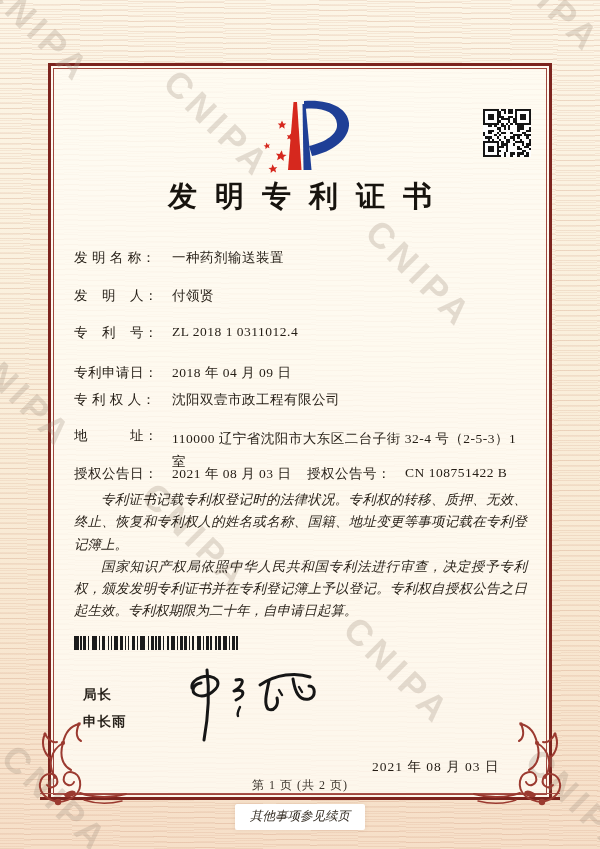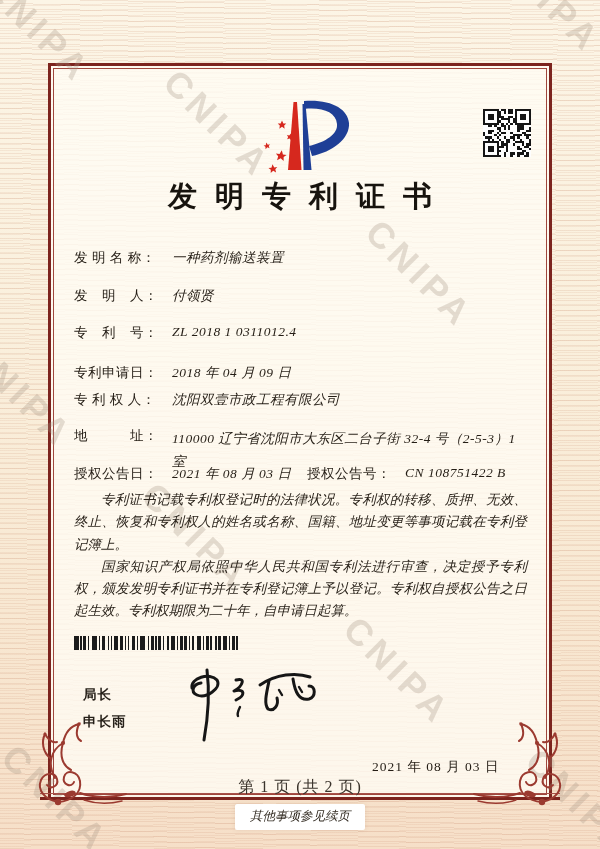--- a/index.html
+++ b/index.html
@@ -25,36 +25,36 @@
   .cert-no{position:absolute;left:75px;top:101px;font-size:13.5px;letter-spacing:2.5px;color:#3a332b;}
   .logo{position:absolute;left:257px;top:99px;width:98px;height:80px;}
   .qr{position:absolute;left:483px;top:109px;width:48px;height:48px;display:grid;
     grid-template-columns:repeat(21,1fr);grid-template-rows:repeat(21,1fr);background:#fefefe;}
   .qr i{display:block;}
   .qr i.d{background:#151515;}
   .title{position:absolute;left:48px;width:504px;top:177px;text-align:center;
     font-size:29px;font-weight:bold;letter-spacing:18px;text-indent:18px;color:#17130e;}
   .row{position:absolute;left:74px;width:460px;font-size:13.5px;color:#241d15;}
   .lbl{display:inline-block;width:98px;letter-spacing:0.5px;vertical-align:top;white-space:nowrap;}
-  .val{letter-spacing:0.5px;font-style:italic;}
+  .val{letter-spacing:0.5px;}
   .val.addr{display:inline-block;width:354px;line-height:23px;vertical-align:top;}
   .lbl2{position:absolute;left:233px;width:98px;}
   .val2{position:absolute;left:331px;}
   .legal{position:absolute;left:74px;top:489px;width:453px;font-size:13.5px;line-height:22.3px;
     text-align:justify;font-style:italic;color:#2b241c;}
   .legal p{margin:0;text-indent:2em;}
   .barcode{position:absolute;left:74px;top:636px;width:166px;height:14px;font-size:0;white-space:nowrap;}
   .barcode i{display:inline-block;height:14px;background:#1b1b1b;}
   .signer{position:absolute;left:83px;font-family:Liberation Sans, sans-serif;
     font-weight:bold;font-size:13.5px;color:#262019;letter-spacing:1px;}
   .signer.title-line{top:686px;}
   .signer.name-line{top:713px;}
   .signature{position:absolute;left:178px;top:652px;width:158px;height:92px;}
   .issue-date{position:absolute;left:372px;top:758px;font-size:13.5px;color:#241d15;letter-spacing:1px;}
-  .page-no{position:absolute;left:48px;width:504px;top:777px;text-align:center;font-size:16px;color:#3a332b;letter-spacing:1px;}
+  .page-no{position:absolute;left:48px;width:504px;top:777px;text-align:center;font-size:12px;color:#3a332b;letter-spacing:1px;}
   .note-chip{position:absolute;left:50%;transform:translateX(-50%);top:804px;background:#ffffff;
     padding:4px 15px 5px;font-size:12.5px;font-style:italic;color:#332c23;border-radius:2px;
     box-shadow:0 0 4px rgba(150,110,80,0.15);white-space:nowrap;}
 </style>
 </head>
 <body>
 
 <div class="page">
   <div class="texture"></div>
 

